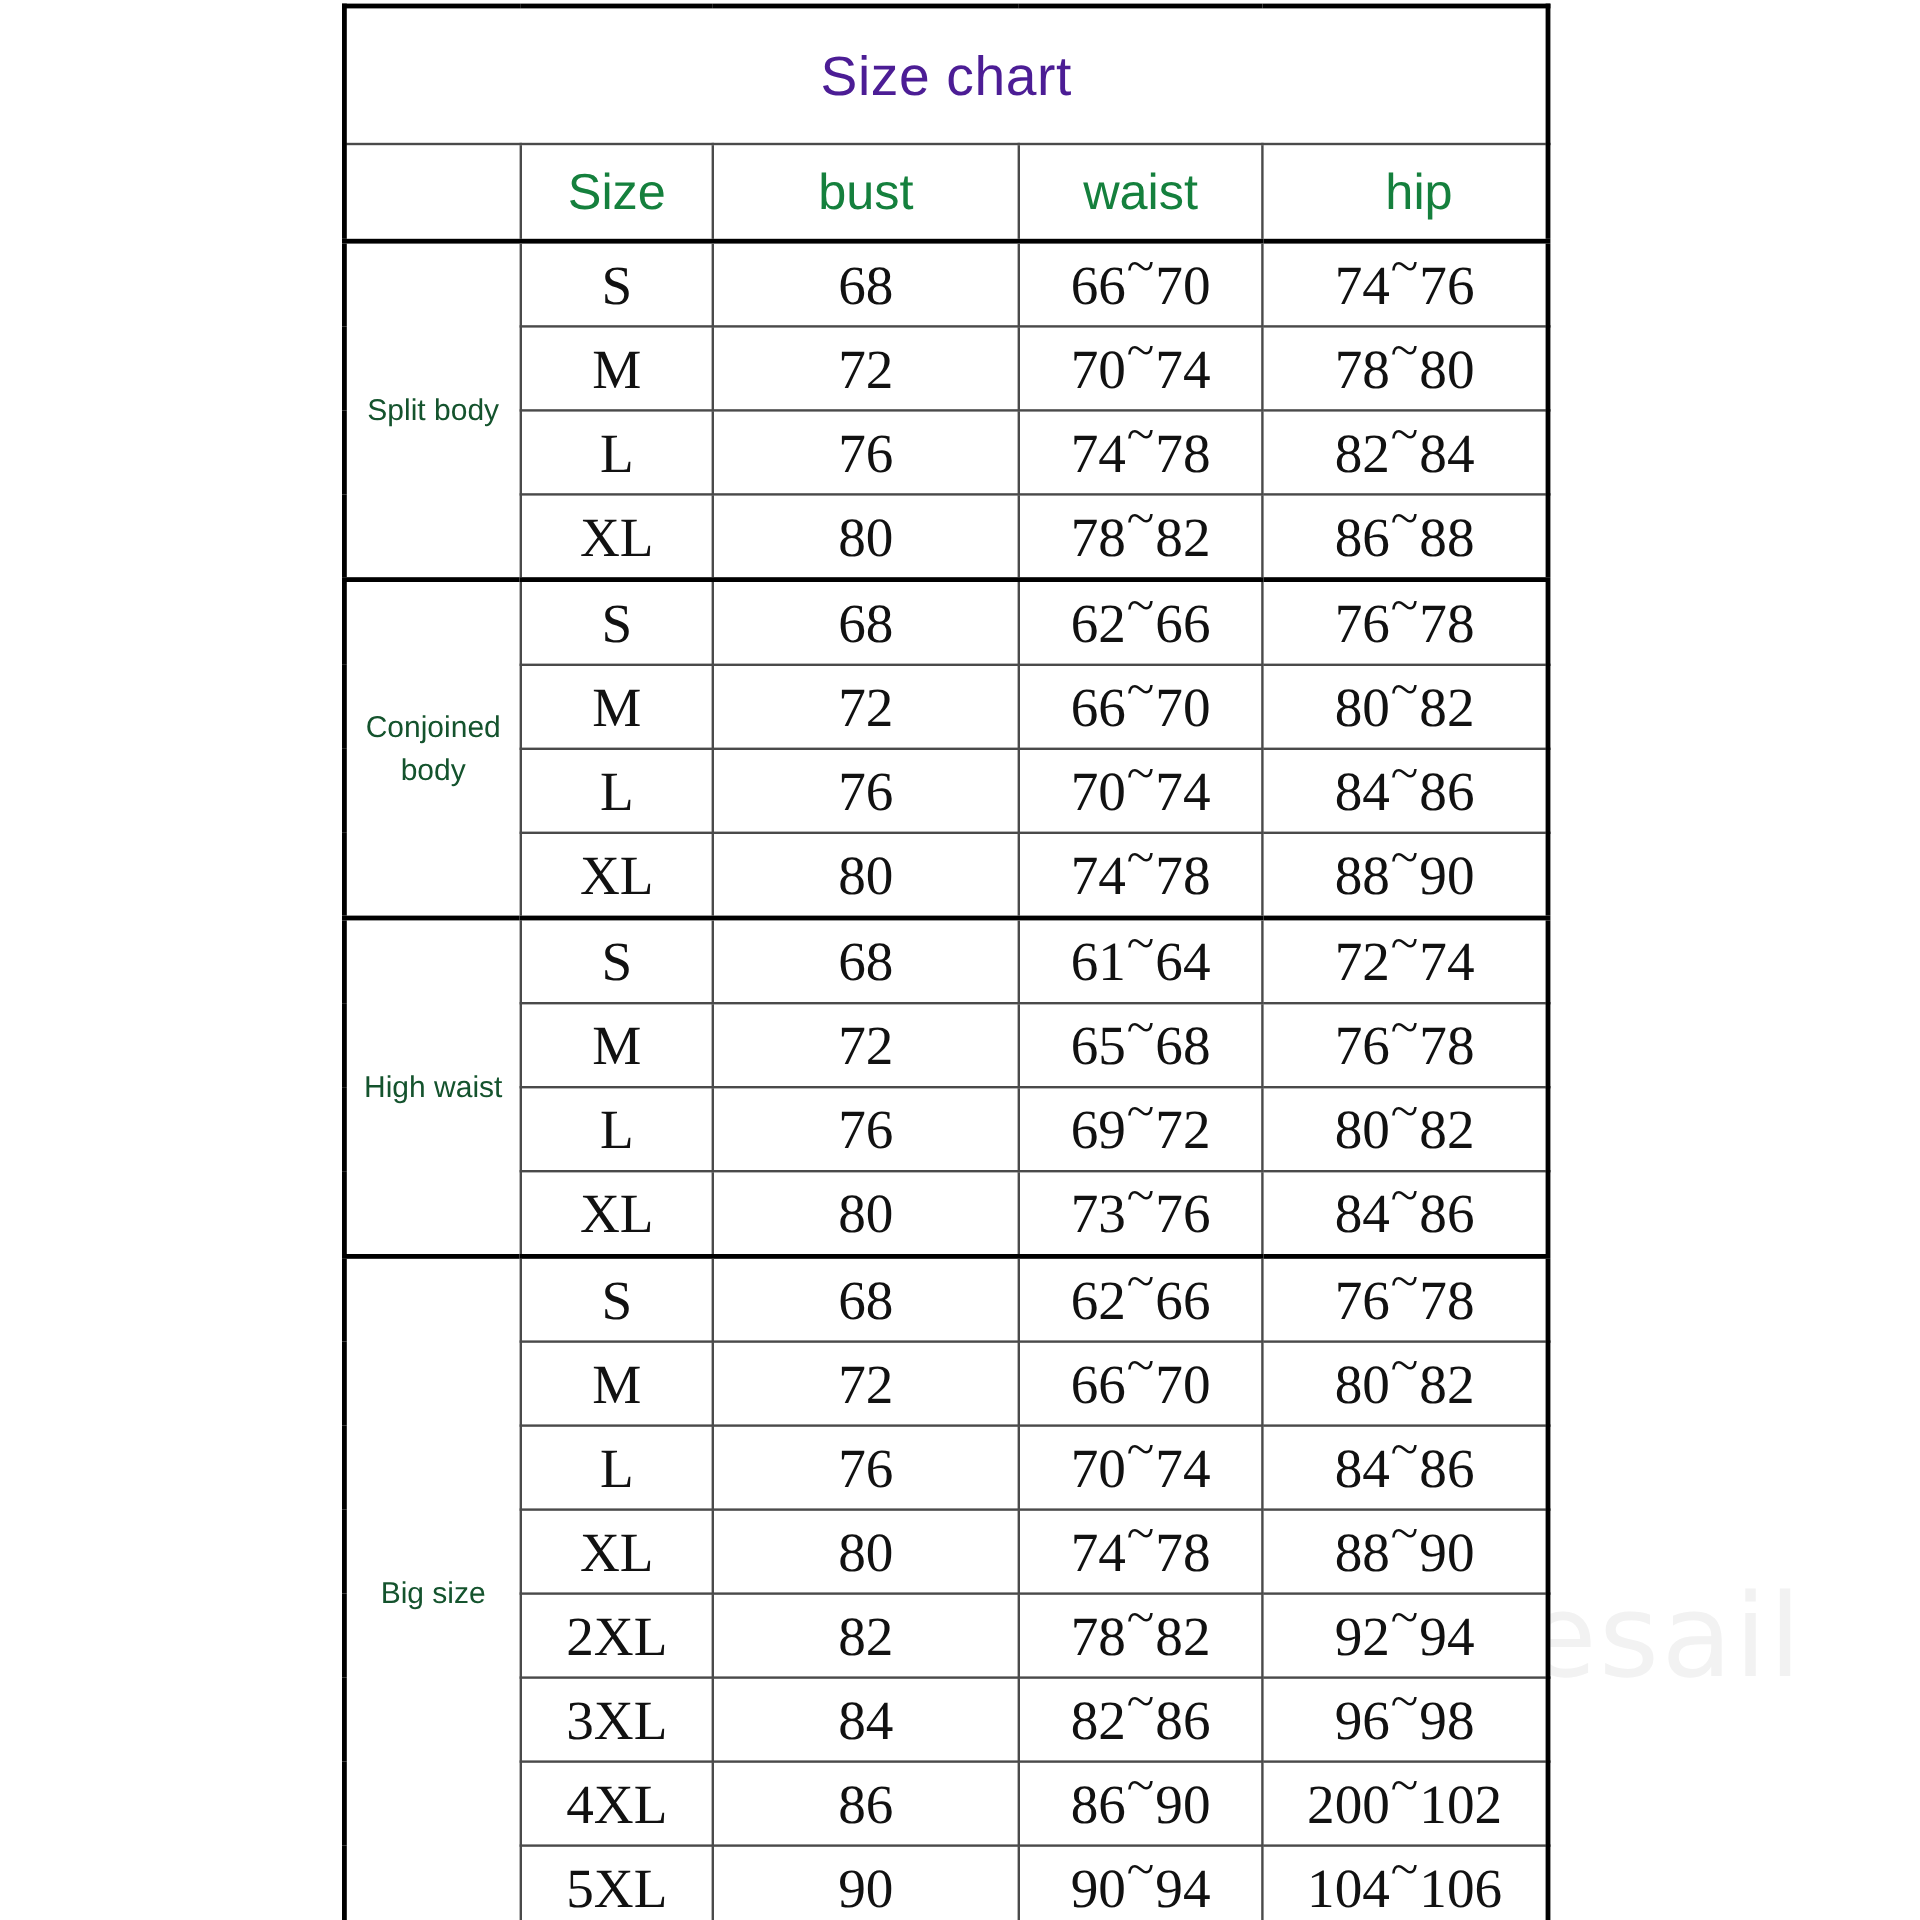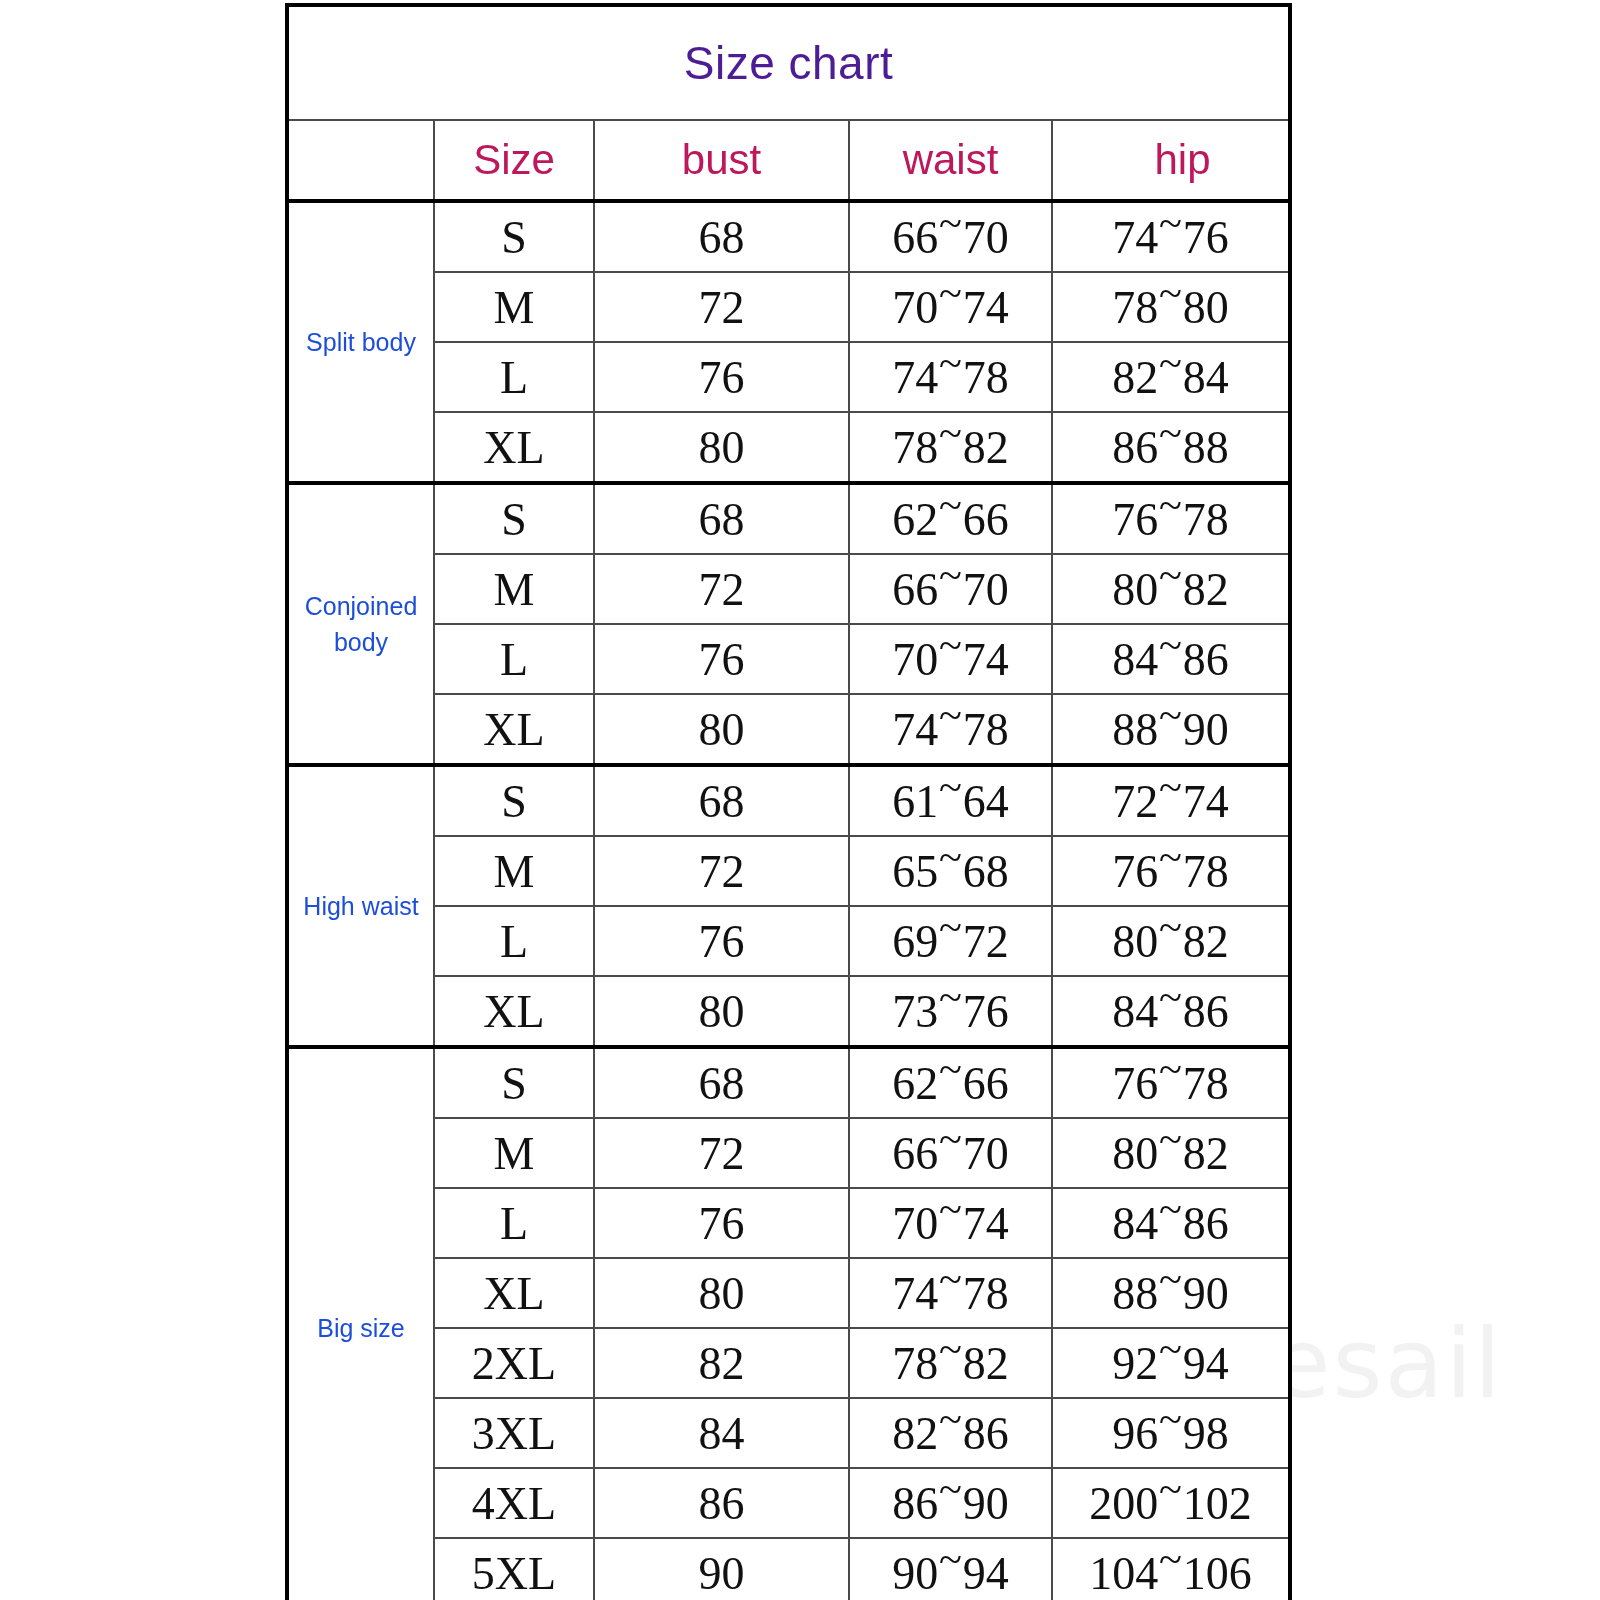--- a/index.html
+++ b/index.html
@@ -88,32 +88,32 @@
     background: #ffffff;
     border-bottom: 4px solid #000000;
     border-left: none;
   }
   td.hdr {
     background: #FFFF00;
     height: 78px;
     font-family: "Liberation Sans", sans-serif;
     font-size: 42px;
     font-weight: 400;
-    color: #be185d;
+    color: #15803d;
     border-bottom: 4px solid #000000;
     border-top: 2px solid #000000;
   }
   td.hdr.last { border-right: none; padding-left: 24px; }
 
   
   td.cat {
     font-family: "Liberation Sans", sans-serif;
     font-size: 25px;
     font-weight: 400;
-    color: #1d4ed8;
+    color: #14532d;
     line-height: 1.45;
     border-left: none;
     padding: 0 2px;
   }
 
   
   td.data {
     height: 68px;
     font-family: "Liberation Serif", serif;
     font-size: 46px;

